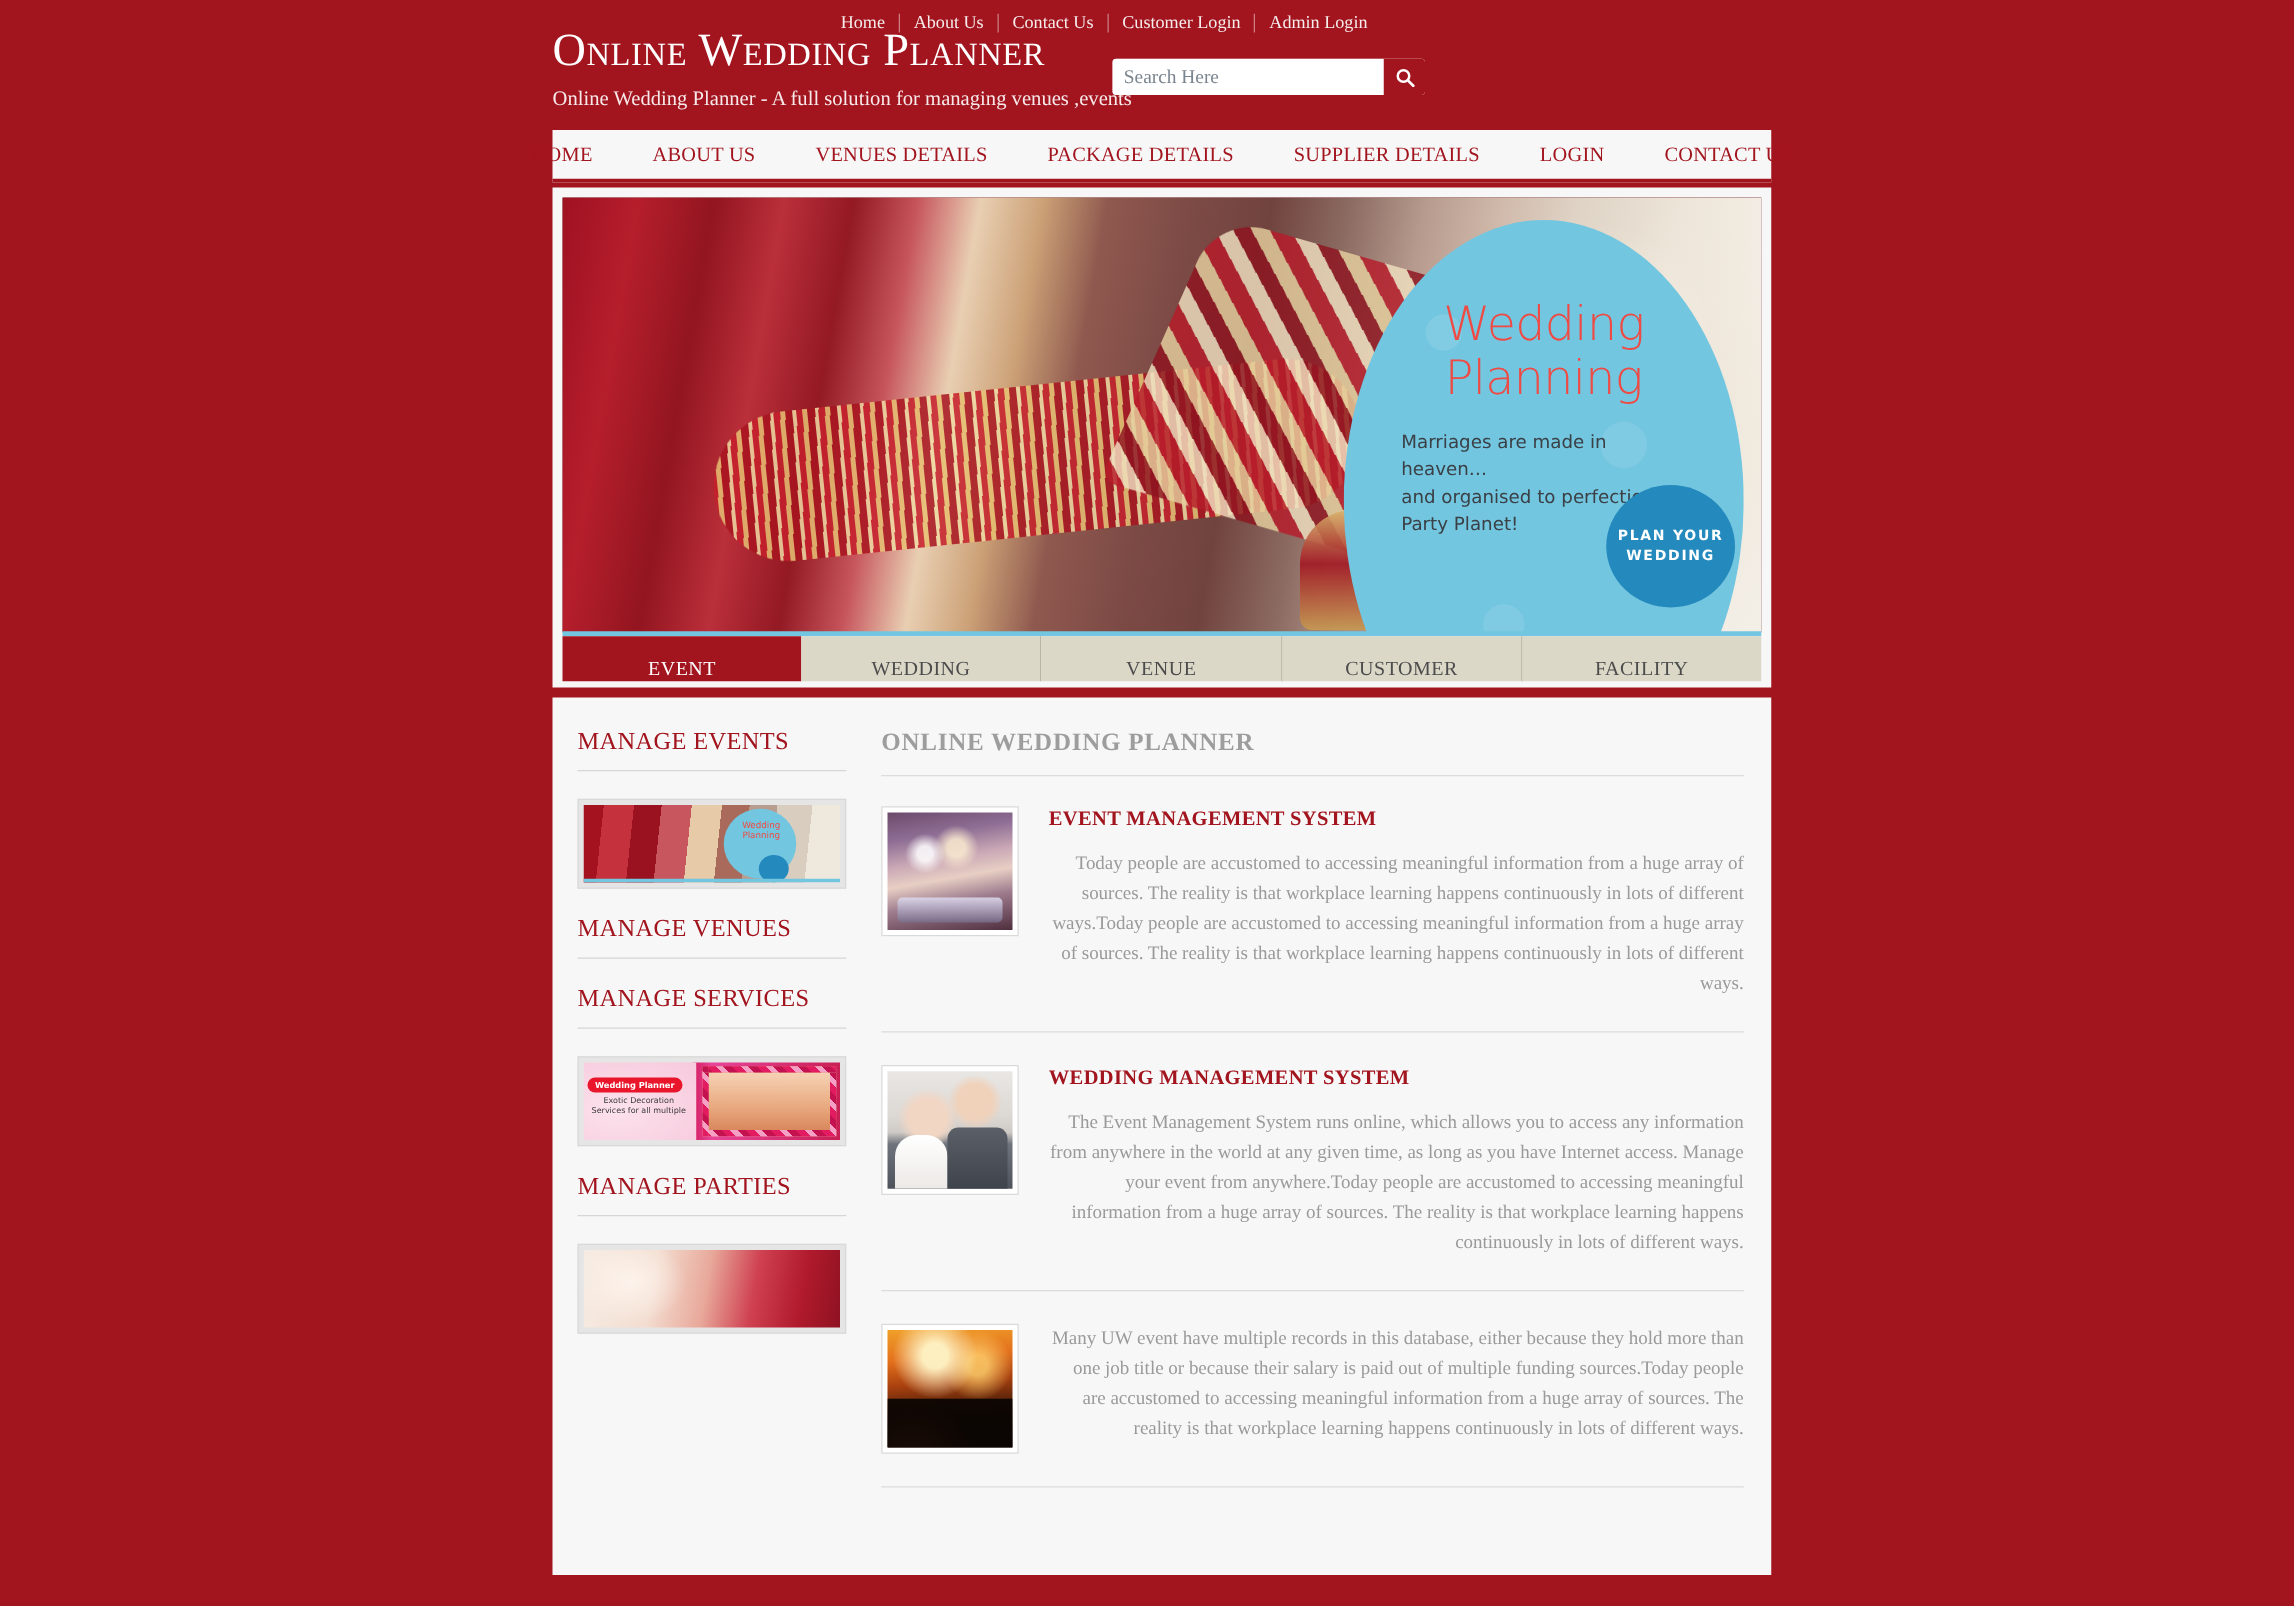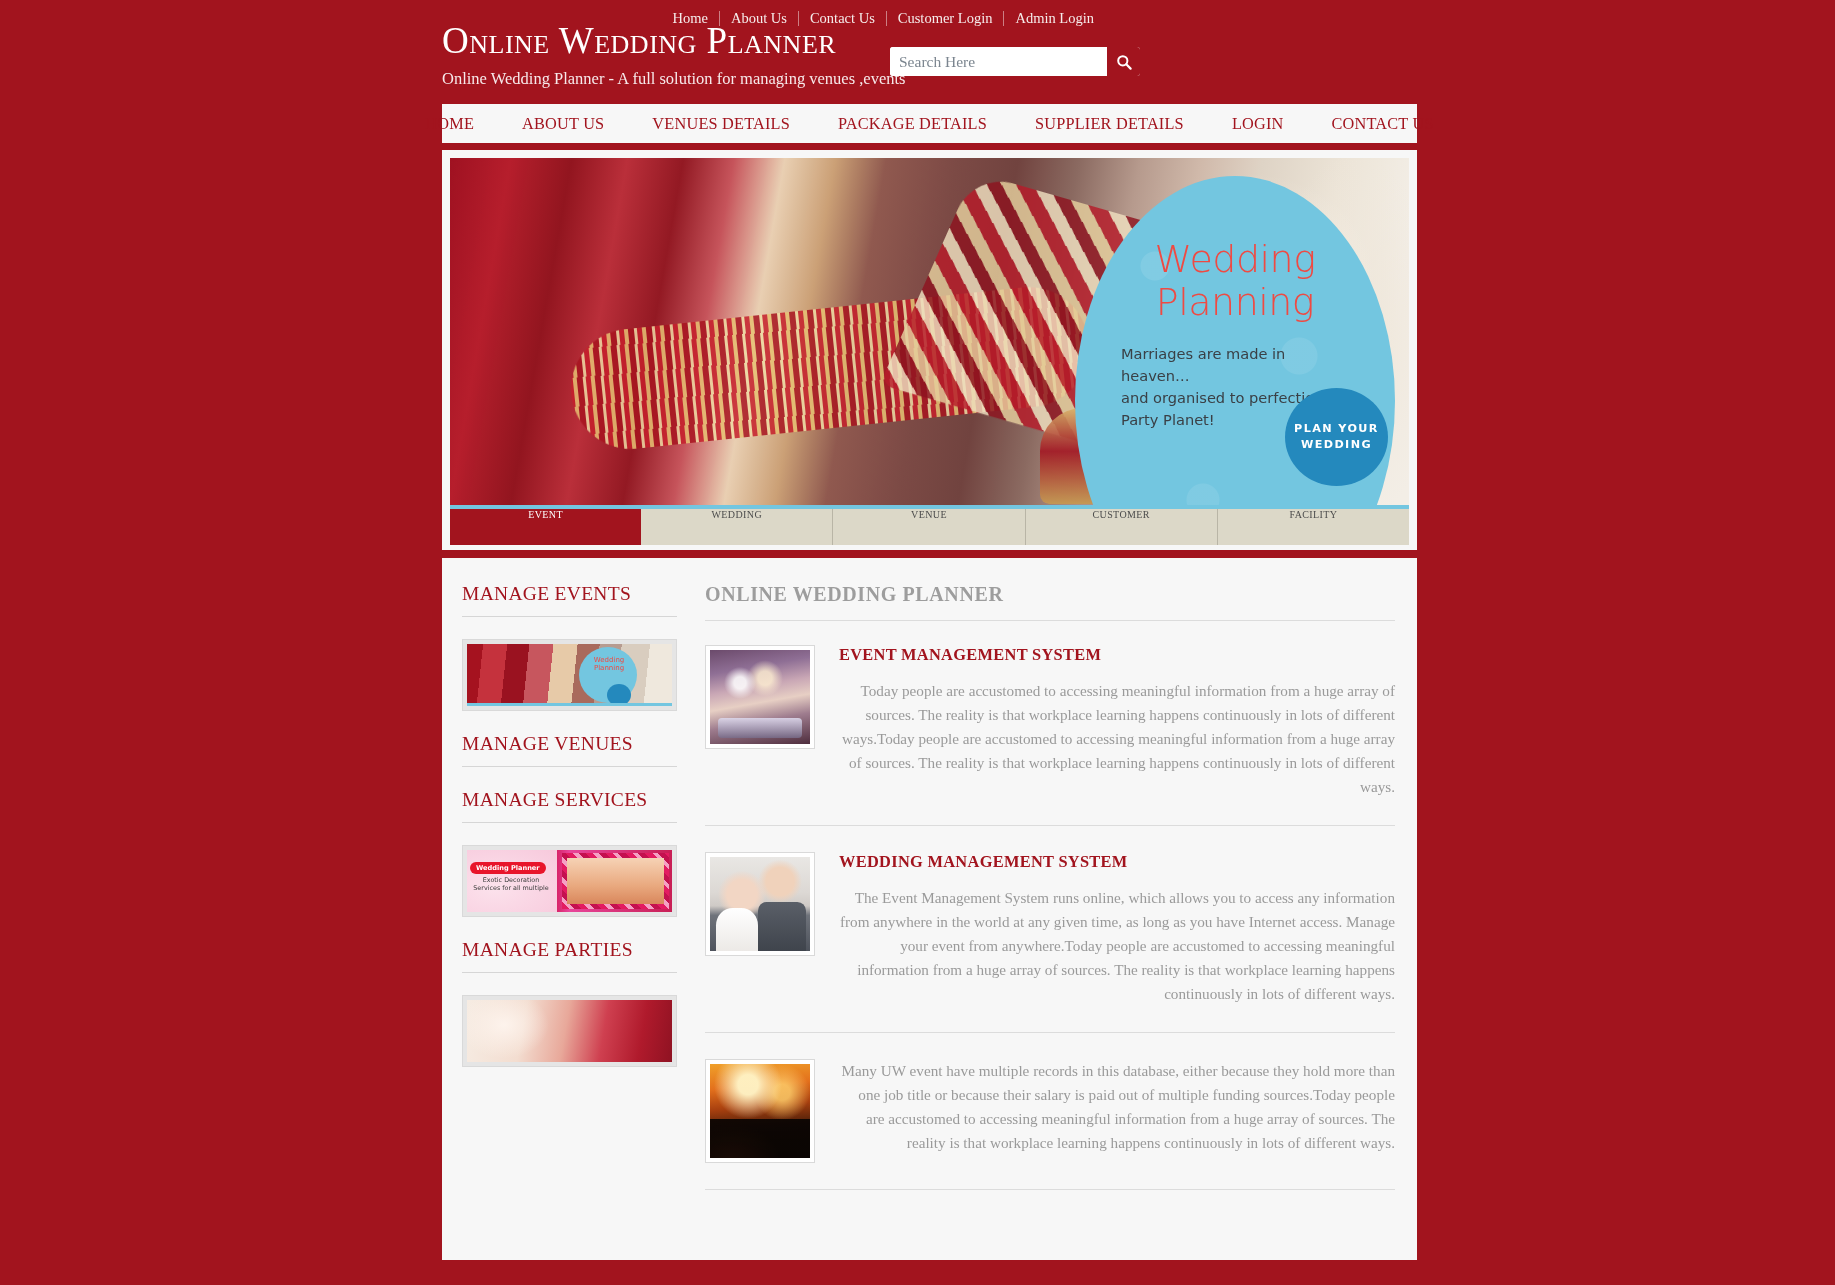--- a/index.html
+++ b/index.html
@@ -260,24 +260,24 @@
     left: 438px;
     top: 505px;
     width: 959px;
     height: 40px;
     display: flex;
     border-top: 4px solid #73c6e0;
   }
   .tab {
     flex: 1;
     display: flex;
-    align-items: flex-start;
+    align-items: flex-end;
     justify-content: center;
     font-family: "Liberation Serif", serif;
-    font-size: 10px;
+    font-size: 16px;
     letter-spacing: .4px;
     color: #4c4c4c;
     background: #DCD8C8;
     border-right: 1px solid #b9b5a6;
     cursor: pointer;
   }
   .tab:last-child { border-right: none; }
   .tab.active {
     background: #A2141E;
     color: #ffffff;

